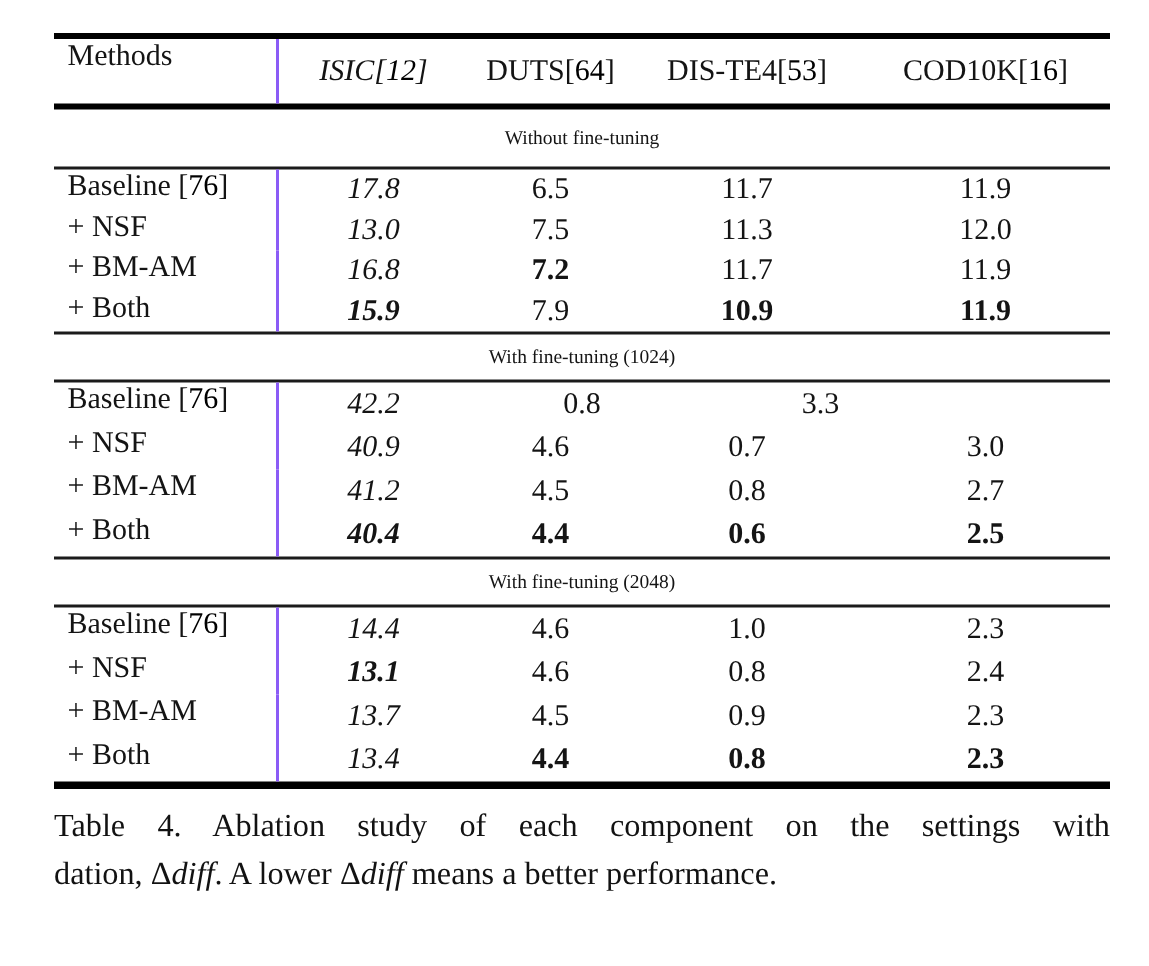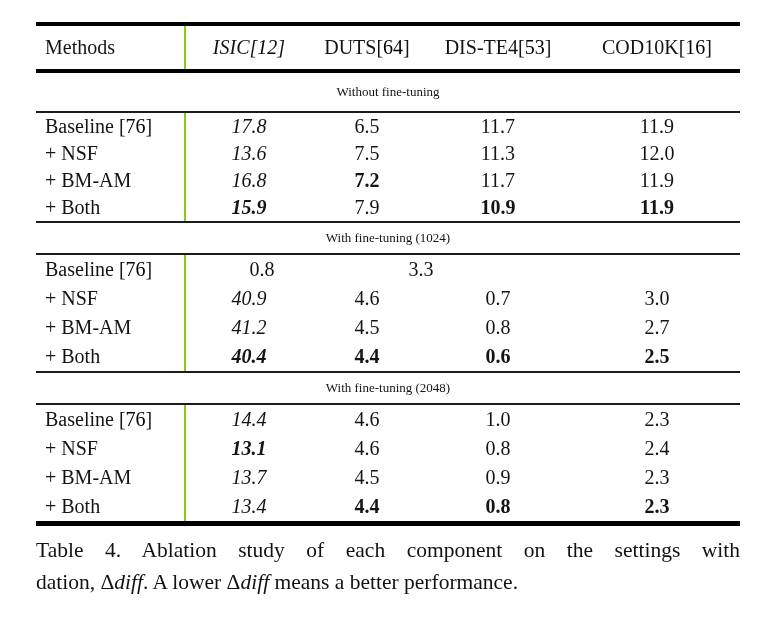--- a/index.html
+++ b/index.html
@@ -12,22 +12,22 @@
   .rule-thick { height:4px; background:#000000; }
   .rule-thick.bottom { height:5px; }
   .rule-thin { height:2px; background:#1b1b1b; }
   .row { display:flex; align-items:stretch; }
   .header-row { height:43px; font-size:20px; }
   .data-row { font-size:20px; }
   .rows-a .data-row { height:27px; }
   .rows-b .data-row { height:29px; }
   .c-methods {
     width:150px; box-sizing:border-box; padding-left:9px;
-    border-right:2px solid #84cc16;
-    display:flex; align-items:center; white-space:pre;
+    border-right:2px solid #8b5cf6;
+    display:flex; white-space:pre;
   }
   .cell { display:flex; align-items:center; justify-content:center; text-align:center; }
   .c0 { width:126px;font-style:italic; } .c1 { width:110px; } .c2 { width:152px; } .c3 { width:166px; }
   .section-row {
     display:flex; align-items:center; justify-content:center;
     font-size:13px;
   }
   .section-row.tall { height:38px; }
   .section-row.short { height:30px; }
   .cite { color:#000000; }
@@ -85,21 +85,21 @@
     <div class="rows-a">
       <div class="row data-row">
         <div class="c-methods"><span>Baseline</span><span> [</span><span class="cite">76</span><span>]</span></div>
         <div class="cell c0">17.8</div>
         <div class="cell c1">6.5</div>
         <div class="cell c2">11.7</div>
         <div class="cell c3">11.9</div>
       </div>
       <div class="row data-row">
         <div class="c-methods"><span>+ NSF</span><span></span><span class="cite"></span><span></span></div>
-        <div class="cell c0">13.6</div>
+        <div class="cell c0">13.0</div>
         <div class="cell c1">7.5</div>
         <div class="cell c2">11.3</div>
         <div class="cell c3">12.0</div>
       </div>
       <div class="row data-row">
         <div class="c-methods"><span>+ BM-AM</span><span></span><span class="cite"></span><span></span></div>
         <div class="cell c0">16.8</div>
         <div class="cell c1 bold">7.2</div>
         <div class="cell c2">11.7</div>
         <div class="cell c3">11.9</div>
@@ -115,20 +115,21 @@
 
     <div class="rule-thin"></div>
 
     <div class="section-row short">
         <span>With fine-tuning (1024)</span>
       </div>
     <div class="rule-thin"></div>
     <div class="rows-b">
       <div class="row data-row">
         <div class="c-methods"><span>Baseline</span><span> [</span><span class="cite">76</span><span>]</span></div>
+        <div class="cell c0">42.2</div>
         <div class="cell c2">0.8</div>
         <div class="cell c3">3.3</div>
       </div>
       <div class="row data-row">
         <div class="c-methods"><span>+ NSF</span><span></span><span class="cite"></span><span></span></div>
         <div class="cell c0">40.9</div>
         <div class="cell c1">4.6</div>
         <div class="cell c2">0.7</div>
         <div class="cell c3">3.0</div>
       </div>

